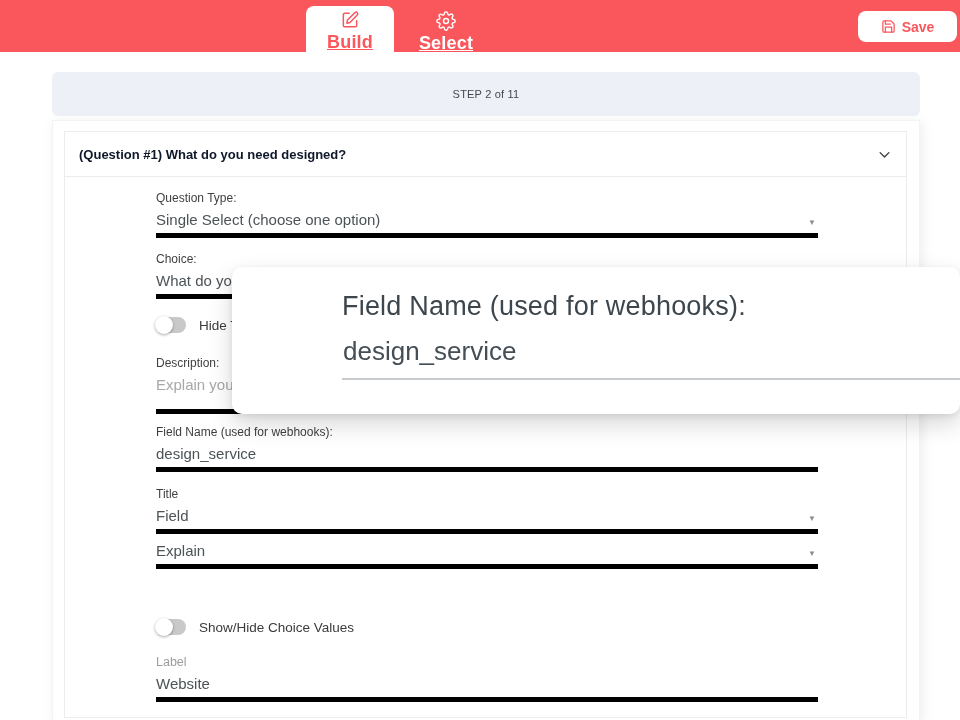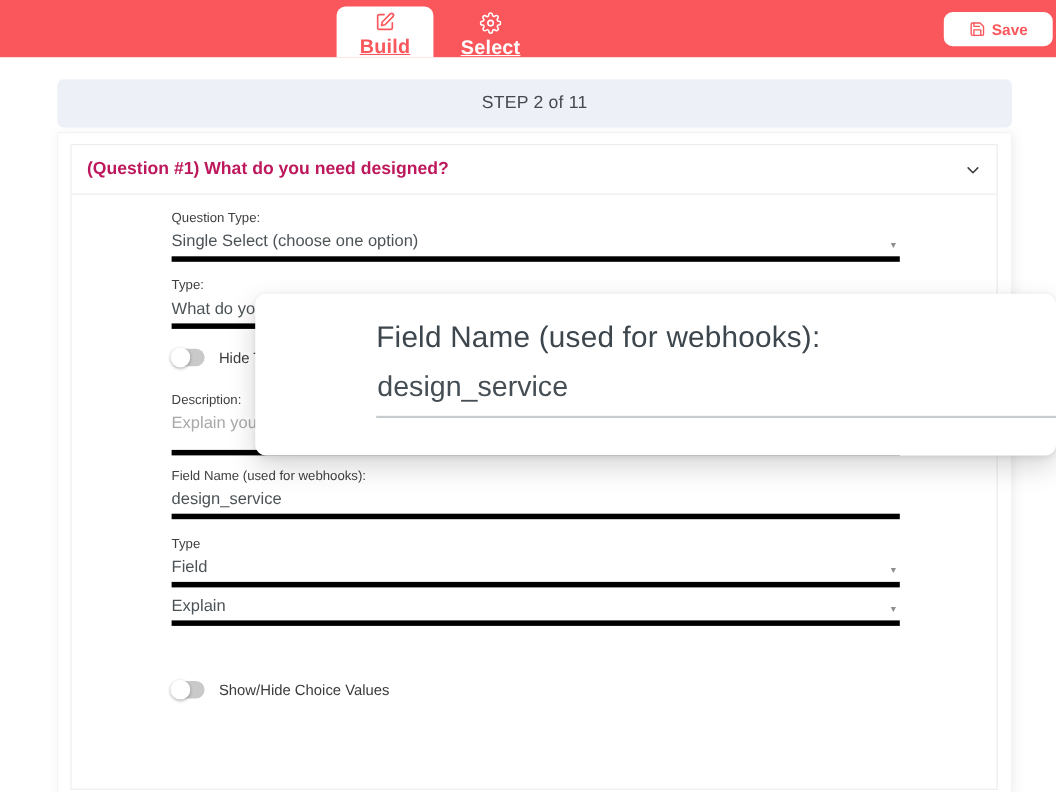--- a/index.html
+++ b/index.html
@@ -17,36 +17,36 @@
   .tab-design{left:406px;top:7px;width:80px;height:45px;color:#ffffff;}
   .tab-share{left:503px;top:7px;width:80px;height:45px;color:#ffffff;}
   .save-btn{
     position:absolute;left:858px;top:11px;width:99px;height:31px;background:#ffffff;border-radius:8px;
     display:flex;align-items:center;justify-content:center;gap:6px;color:#fa575c;font-size:14px;font-weight:700;cursor:pointer;
   }
   .save-btn svg{width:15px;height:15px;}
   
   .step-bar{
     position:absolute;left:52px;top:72px;width:868px;height:44px;background:#edf1f7;border-radius:6px;
-    display:flex;align-items:center;justify-content:center;font-size:16px;color:#45484c;letter-spacing:.2px;
+    display:flex;align-items:center;justify-content:center;font-size:11px;color:#45484c;letter-spacing:.2px;
   }
   
   .main-card{
     position:absolute;left:52px;top:120px;width:866px;height:600px;background:#ffffff;
     border:1px solid #f3f3f3;box-shadow:2px 2px 10px rgba(120,130,140,.14);
   }
   .question-box{
     position:absolute;left:11px;top:10px;width:841px;height:585px;
     border:1px solid #ececec;background:#ffffff;
   }
   .question-header{
     height:45px;border-bottom:1px solid #ececec;display:flex;align-items:center;justify-content:space-between;
     padding:0 14px;box-sizing:border-box;cursor:pointer;
   }
-  .question-title{font-size:16px;font-weight:700;color:#be185d;}
+  .question-title{font-size:13px;font-weight:700;color:#0f172a;}
   .question-header svg{width:15px;height:15px;color:#3c3c3c;}
   
   .fgroup{position:absolute;left:91px;width:662px;}
   .flabel{font-size:12px;line-height:16px;color:#3f3f3f;}
   .fvalue{
     position:relative;margin-top:5px;font-size:15px;line-height:18px;color:#4c5357;
     padding:0 0 4px 0;border-bottom:5px solid #000000;cursor:text;
   }
   .fvalue.is-select{cursor:pointer;}
   .fvalue .caret{
@@ -127,21 +127,21 @@
 
     <div class="fgroup" style="top:58px;">
       <div class="flabel">Question Type:</div>
       <div class="fvalue is-select">
         <span>Single Select (choose one option)</span>
         <span class="caret">▼</span>
       </div>
     </div>
 
     <div class="fgroup" style="top:119px;">
-      <div class="flabel">Type:</div>
+      <div class="flabel">Choice:</div>
       <div class="fvalue">
         <span>What do you</span>
       </div>
     </div>
 
     <div class="toggle-row" style="top:184px;">
       <span class="toggle">
           <span class="knob"></span>
         </span>
       <span class="toggle-label">Hide T</span>
@@ -155,41 +155,47 @@
     </div>
 
     <div class="fgroup" style="top:292px;">
       <div class="flabel">Field Name (used for webhooks):</div>
       <div class="fvalue">
         <span>design_service</span>
       </div>
     </div>
 
     <div class="fgroup" style="top:354px;">
-      <div class="flabel">Type</div>
+      <div class="flabel">Title</div>
       <div class="fvalue is-select">
         <span>Field</span>
         <span class="caret">▼</span>
       </div>
     </div>
 
     <div class="fgroup" style="top:405px;">
       <div class="fvalue is-select">
         <span>Explain</span>
         <span class="caret">▼</span>
       </div>
     </div>
 
     <div class="toggle-row" style="top:486px;">
       <span class="toggle">
           <span class="knob"></span>
         </span>
       <span class="toggle-label">Show/Hide Choice Values</span>
     </div>
 
+    <div class="fgroup g-choice" style="top:522px;">
+      <div class="flabel">Label</div>
+      <div class="fvalue">
+        <span>Website</span>
+      </div>
+    </div>
 
   </div>
 </div>
 
 <div class="overlay-pop">
   <div class="overlay-label">Field Name (used for webhooks):</div>
   <div class="overlay-value">design_service</div>
   <div class="overlay-underline"></div>
 </div>
 

